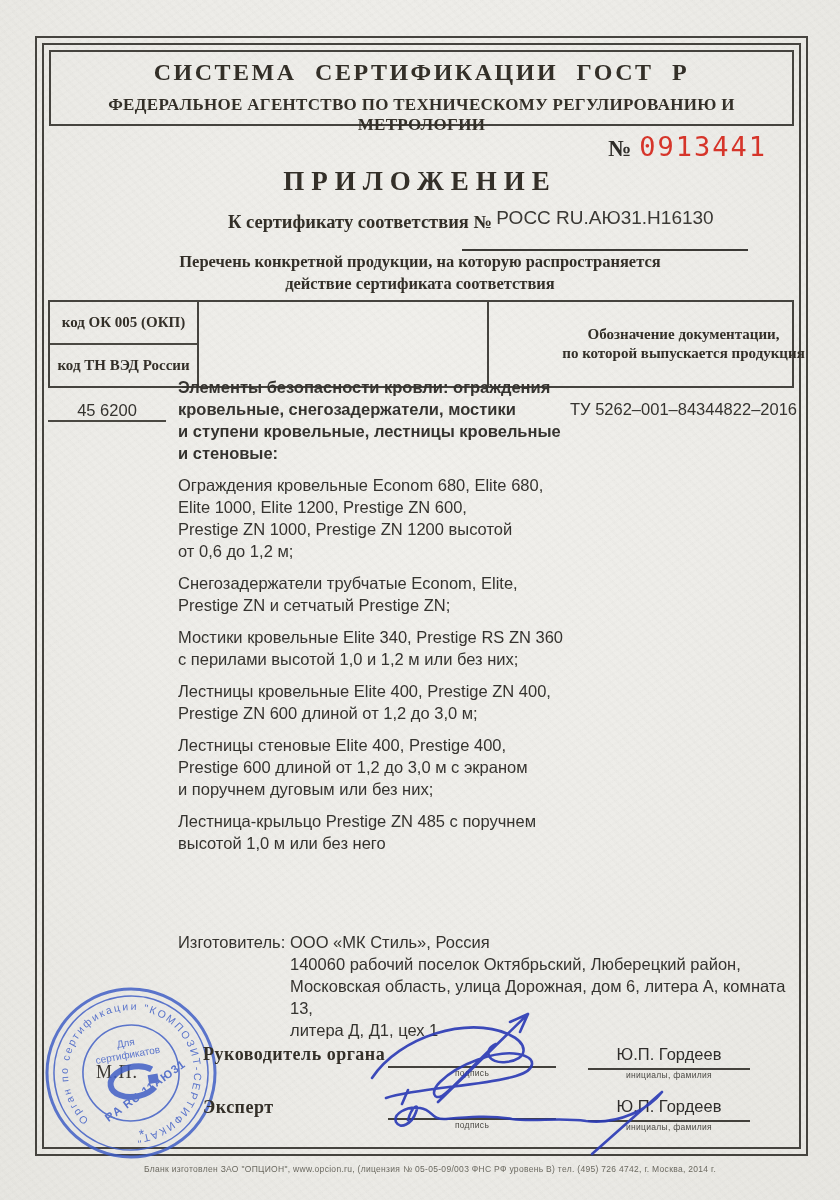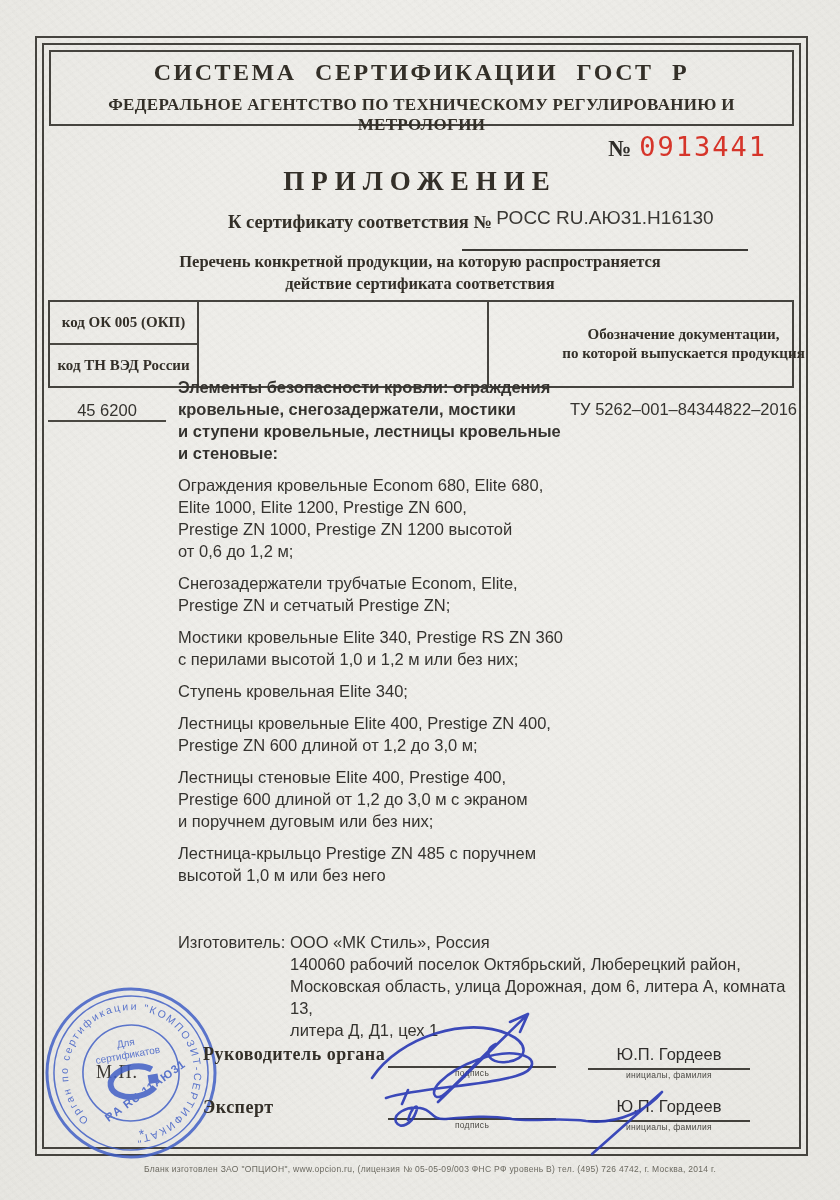--- a/index.html
+++ b/index.html
@@ -90,21 +90,20 @@
 и ступени кровельные, лестницы кровельные
 и стеновые:</p>
     <p>Ограждения кровельные Econom 680, Elite 680,
 Elite 1000, Elite 1200, Prestige ZN 600,
 Prestige ZN 1000, Prestige ZN 1200 высотой
 от 0,6 до 1,2 м;</p>
     <p>Снегозадержатели трубчатые Econom, Elite,
 Prestige ZN и сетчатый Prestige ZN;</p>
     <p>Мостики кровельные Elite 340, Prestige RS ZN 360
 с перилами высотой 1,0 и 1,2 м или без них;</p>
-    <p>Ступень кровельная Elite 340;</p>
     <p>Лестницы кровельные Elite 400, Prestige ZN 400,
 Prestige ZN 600 длиной от 1,2 до 3,0 м;</p>
     <p>Лестницы стеновые Elite 400, Prestige 400,
 Prestige 600 длиной от 1,2 до 3,0 м с экраном
 и поручнем дуговым или без них;</p>
     <p>Лестница-крыльцо Prestige ZN 485 с поручнем
 высотой 1,0 м или без него</p>
   </div>
 
   <div class="abs sans body-text" style="left:178px;top:931px;">Изготовитель:</div>

